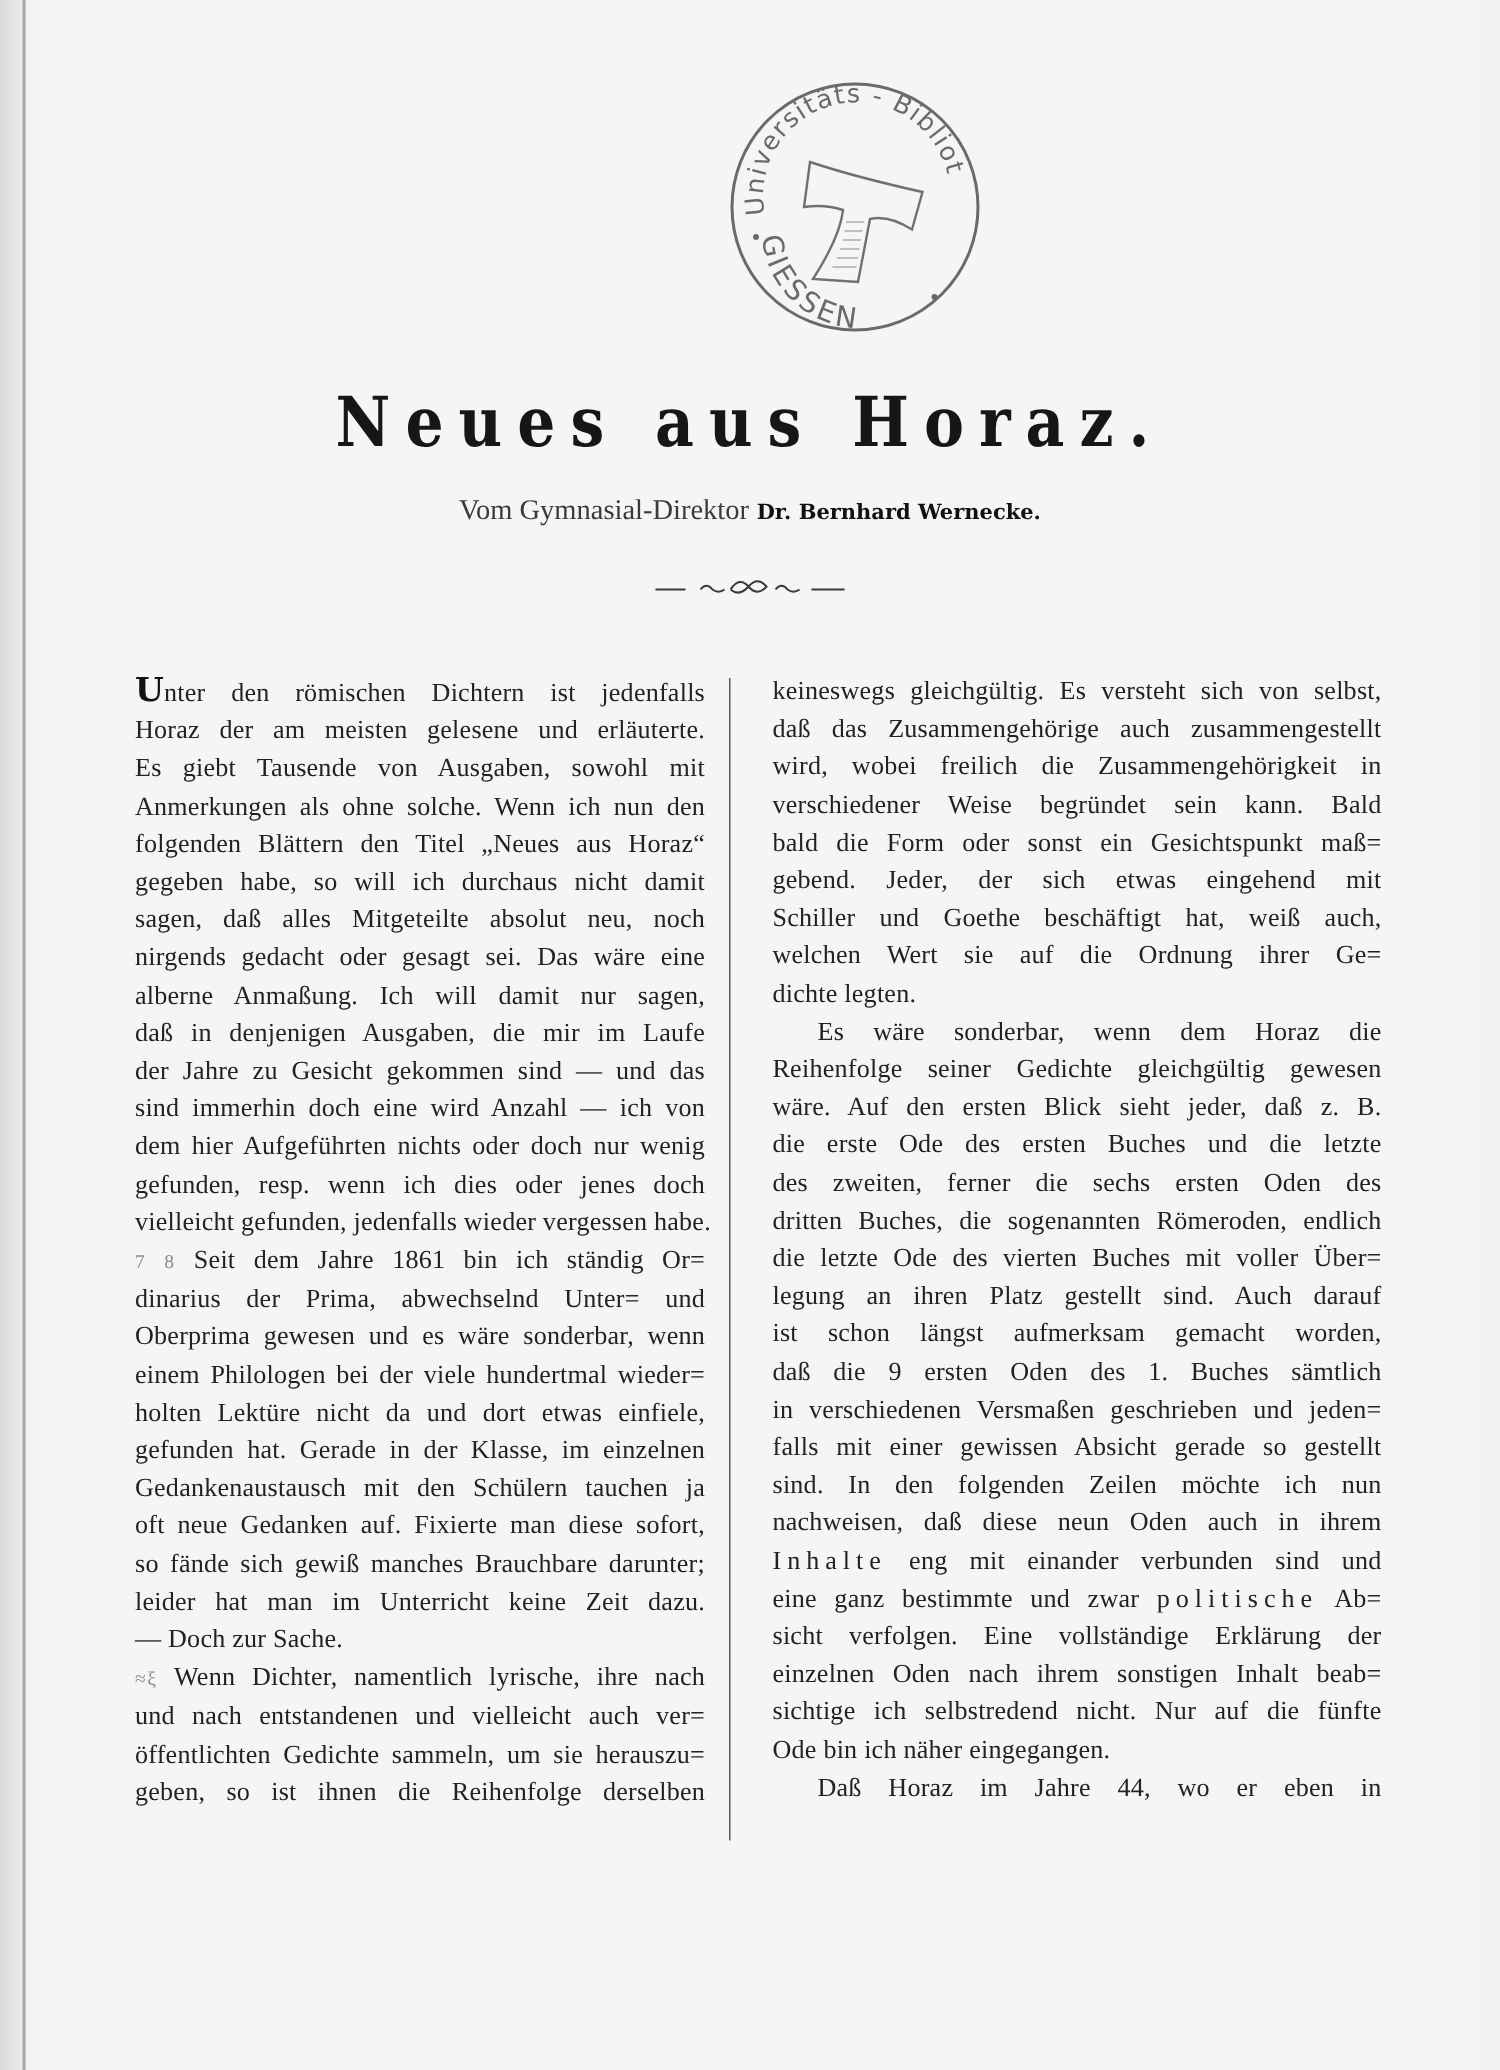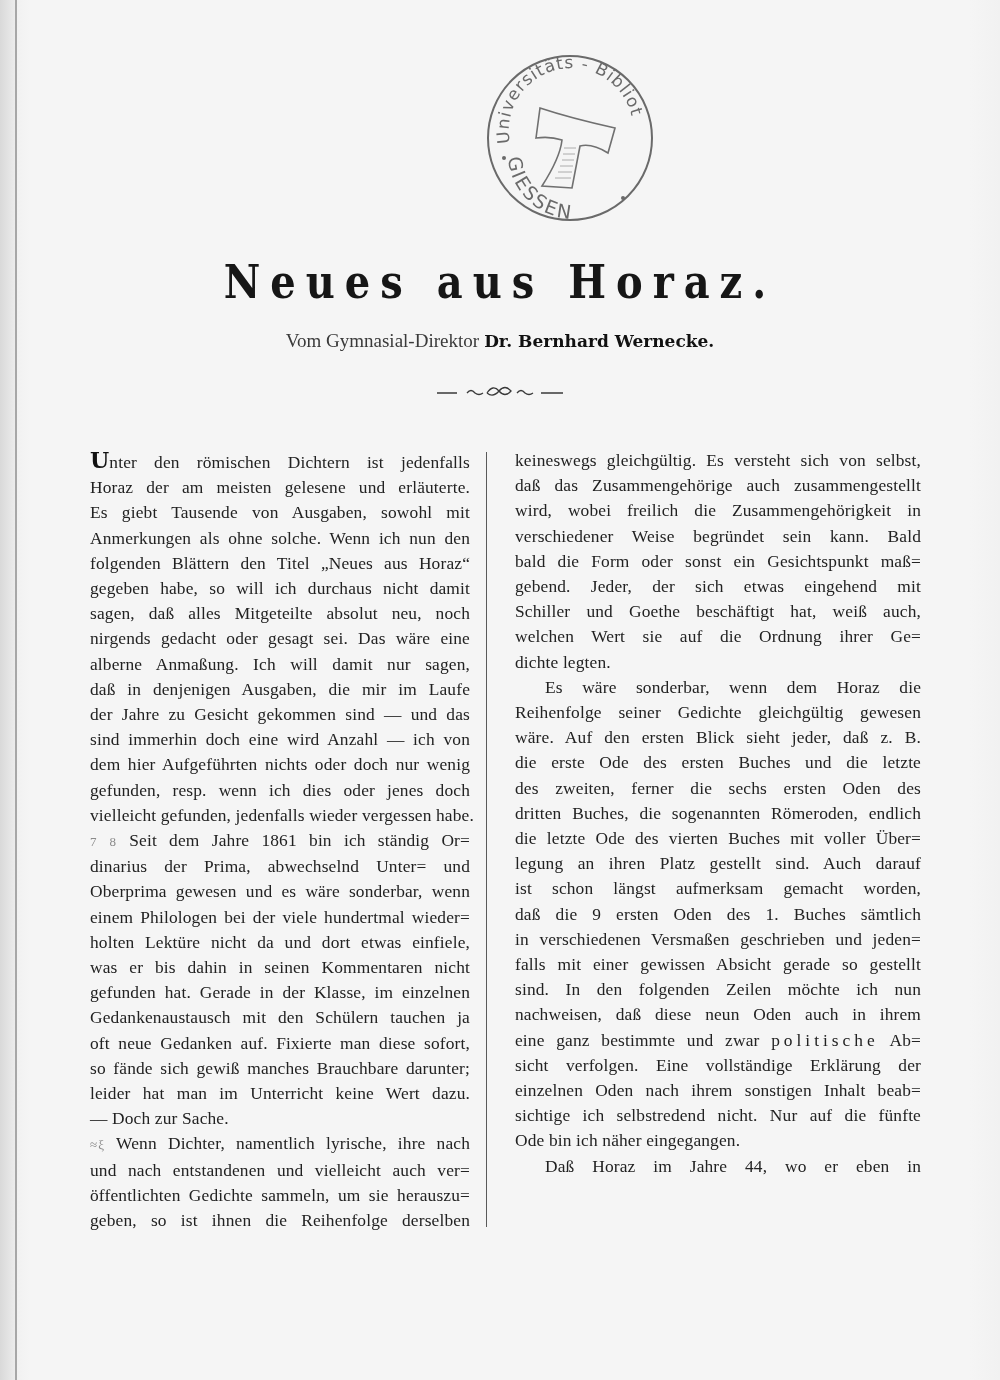--- a/index.html
+++ b/index.html
@@ -58,21 +58,21 @@
     }
     .byline {
       position: absolute;
       left: 0; top: 330px;
       width: 1000px;
       text-align: center;
       font-size: 16px;
       color: #2a2a2a;
     }
     .byline .role { font-family: "Liberation Serif", serif; font-size: 19px; color: #3a3a3a; }
-    .byline .author { font-family: "DejaVu Serif", serif; font-weight: bold; font-size: 17px; color: #111; }
+    .byline .author { font-family: "DejaVu Serif", serif; font-weight: bold; font-size: 14px; color: #111; }
 
     .ornament {
       position: absolute;
       left: 435px; top: 382px;
       width: 130px; height: 20px;
     }
     .ornament svg { width: 130px; height: 20px; display: block; }
 
     
     .col {
@@ -179,26 +179,25 @@
       <span class="line">dem hier Aufgeführten nichts oder doch nur wenig</span>
       <span class="line">gefunden, resp. wenn ich dies oder jenes doch</span>
       <span class="line last">vielleicht gefunden, jedenfalls wieder vergessen habe.</span>
     </p>
     <p>
       <span class="line"><span class="marginal">7 8</span> <span>Seit dem Jahre 1861 bin ich ständig Or=</span></span>
       <span class="line">dinarius der Prima, abwechselnd Unter= und</span>
       <span class="line">Oberprima gewesen und es wäre sonderbar, wenn</span>
       <span class="line">einem Philologen bei der viele hundertmal wieder=</span>
       <span class="line">holten Lektüre nicht da und dort etwas einfiele,</span>
-      <span class="line">was er bis dahin in seinen Kommentaren nicht</span>
       <span class="line">gefunden hat. Gerade in der Klasse, im einzelnen</span>
       <span class="line">Gedankenaustausch mit den Schülern tauchen ja</span>
       <span class="line">oft neue Gedanken auf. Fixierte man diese sofort,</span>
       <span class="line">so fände sich gewiß manches Brauchbare darunter;</span>
-      <span class="line">leider hat man im Unterricht keine Wert dazu.</span>
+      <span class="line">leider hat man im Unterricht keine Zeit dazu.</span>
       <span class="line last">— Doch zur Sache.</span>
     </p>
     <p>
       <span class="line"><span class="marginal">≈ξ</span> <span>Wenn Dichter, namentlich lyrische, ihre nach</span></span>
       <span class="line">und nach entstandenen und vielleicht auch ver=</span>
       <span class="line">öffentlichten Gedichte sammeln, um sie herauszu=</span>
       <span class="line">geben, so ist ihnen die Reihenfolge derselben</span>
     </p>
   </div>
 
@@ -224,20 +223,21 @@
       <span class="line">des zweiten, ferner die sechs ersten Oden des</span>
       <span class="line">dritten Buches, die sogenannten Römeroden, endlich</span>
       <span class="line">die letzte Ode des vierten Buches mit voller Über=</span>
       <span class="line">legung an ihren Platz gestellt sind. Auch darauf</span>
       <span class="line">ist schon längst aufmerksam gemacht worden,</span>
       <span class="line">daß die 9 ersten Oden des 1. Buches sämtlich</span>
       <span class="line">in verschiedenen Versmaßen geschrieben und jeden=</span>
       <span class="line">falls mit einer gewissen Absicht gerade so gestellt</span>
       <span class="line">sind. In den folgenden Zeilen möchte ich nun</span>
       <span class="line">nachweisen, daß diese neun Oden auch in ihrem</span>
+      <span class="line"><span class="spaced">Inhalte</span><span> eng mit einander verbunden sind und</span></span>
       <span class="line"><span>eine ganz bestimmte und zwar </span><span class="spaced">politische</span><span> Ab=</span></span>
       <span class="line">sicht verfolgen. Eine vollständige Erklärung der</span>
       <span class="line">einzelnen Oden nach ihrem sonstigen Inhalt beab=</span>
       <span class="line">sichtige ich selbstredend nicht. Nur auf die fünfte</span>
       <span class="line last">Ode bin ich näher eingegangen.</span>
     </p>
     <p>
       <span class="line indent">Daß Horaz im Jahre 44, wo er eben in</span>
     </p>
   </div>

